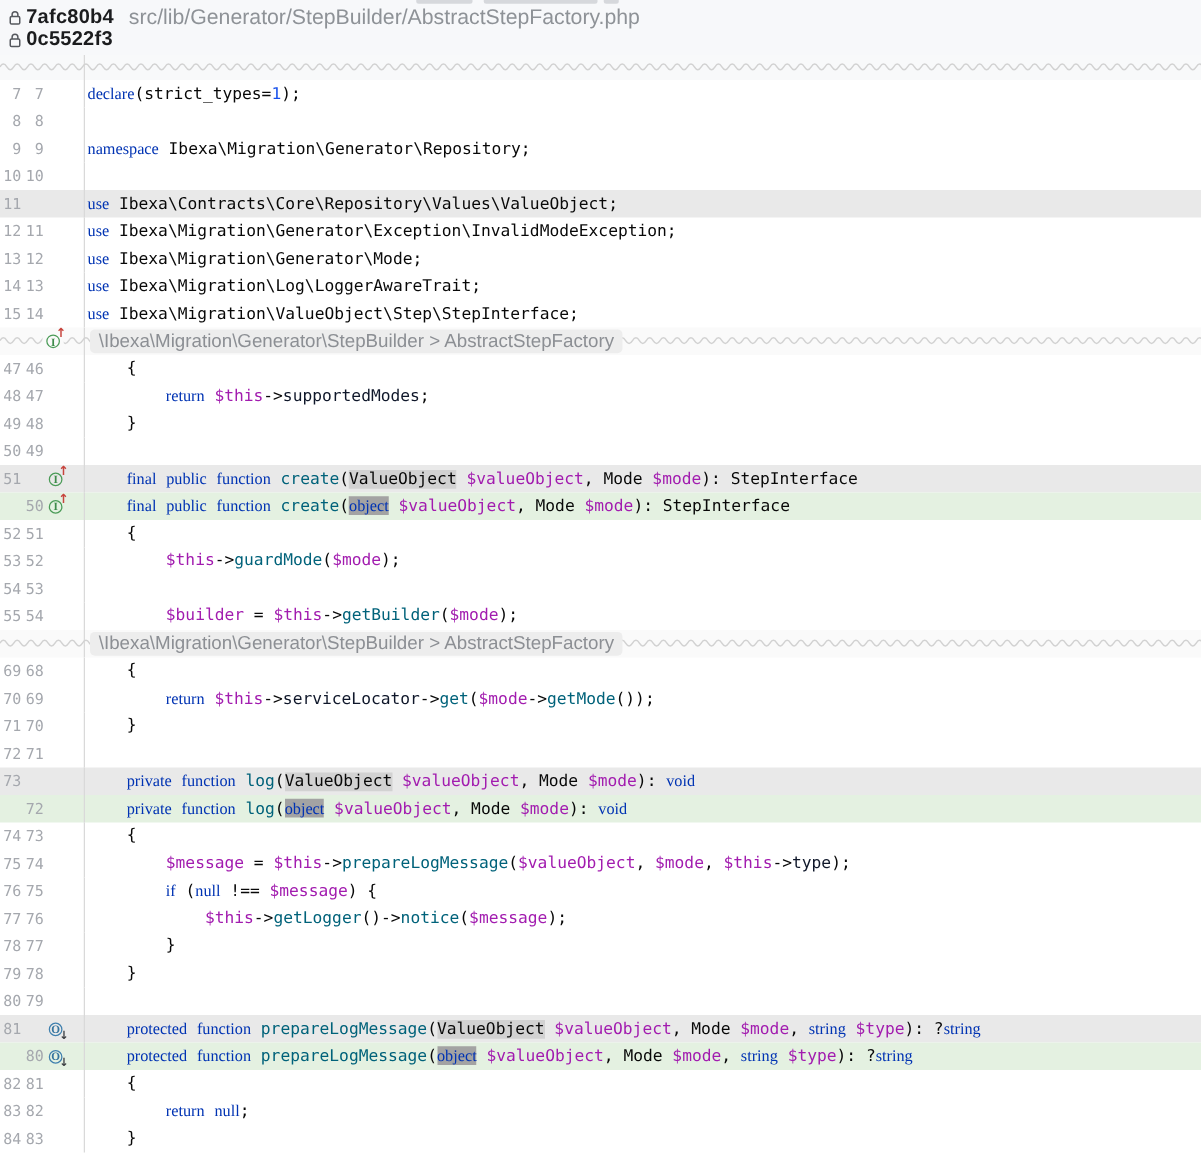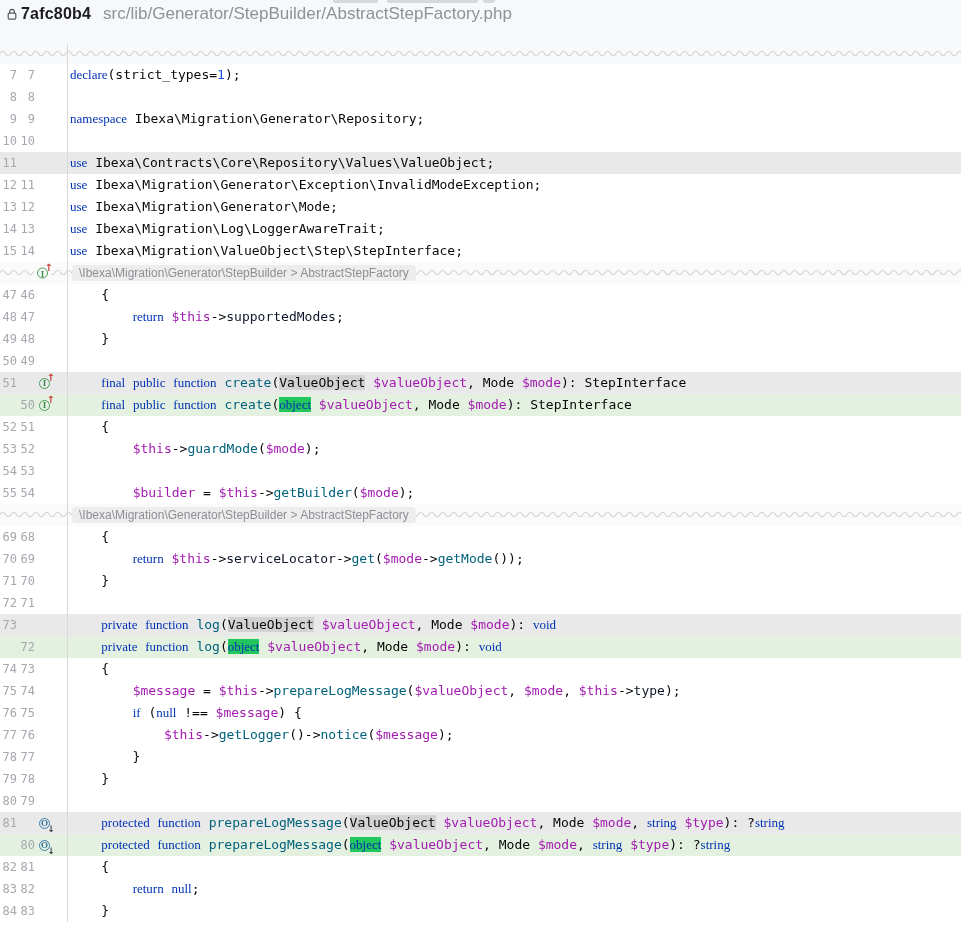--- a/index.html
+++ b/index.html
@@ -13,32 +13,32 @@
   .fpath{font-size:17px;color:#8E9297;margin-left:12px;}
   .artifact{position:absolute;top:0;height:3px;background:#D6D8DC;border-radius:0 0 2px 2px;}
   .a1{left:333px;width:45px;} .a2{left:387px;width:91px;} .a3{left:483px;width:12px;}
 
   
   .fold{height:20px;background:#F8F9FA;position:relative;}
   .sep{height:22px;background:#FAFAFA;position:relative;}
   .vline{position:absolute;left:67px;top:0;bottom:0;width:1px;background:#D9D9D9;}
   .wave{position:absolute;top:50%;margin-top:-5px;height:9px;left:0;right:0;overflow:hidden;}
   .pill{position:absolute;left:72px;top:50%;transform:translateY(-50%);background:#EDEDED;border-radius:4px;
-        padding:1px 7px;font-size:12px;color:#8C8F94;white-space:nowrap;z-index:2;}
+        padding:1px 7px;font-size:15px;color:#8C8F94;white-space:nowrap;z-index:2;}
   .sep-ic{position:absolute;left:34px;top:50%;transform:translateY(-50%);background:#FAFAFA;padding:0 3px;z-index:2;display:flex;}
 
   
   .row{display:flex;height:22px;line-height:22px;font-family:"DejaVu Sans Mono",monospace;font-size:13px;white-space:pre;}
   .gut{width:67px;flex:none;display:flex;align-items:center;box-sizing:border-box;}
   .ln{font-family:"DejaVu Sans Mono",monospace;font-size:12px;color:#A5A8AE;text-align:right;flex:none;}
   .ln1{width:17px;} .ln2{width:16px;margin-left:2px;}
   .islot{width:15px;margin-left:4px;display:flex;align-items:center;flex:none;}
   .code{flex:1;border-left:1px solid #D9D9D9;padding-left:2px;overflow:hidden;}
   .rem{background:#E9E9E9;} .add{background:#E4F1E1;}
-  .hl-r{background:#D2D2D2;text-align:center;} .hl-a{background:#22c55e;}
+  .hl-r{background:#D2D2D2;text-align:center;} .hl-a{background:#a3a3a3;}
 
   
   .k{color:#0033B3;font-family:Liberation Serif, serif;} .n{color:#1750EB;} .v{color:#a21caf;text-align:right;} .f{color:#00627A;text-align:right;} .p{color:#0f172a;} .t{color:#080808;}
 
   
   .gicon{width:11px;height:11px;border-radius:50%;display:inline-flex;align-items:center;justify-content:center;
          position:relative;font-family:"Liberation Serif",serif;font-weight:bold;font-size:9px;flex:none;box-sizing:border-box;}
   .gicon.impl{border:1.5px solid #4A9B57;color:#3D8B4A;}
   .gicon.over{border:1.5px solid #4080AE;color:#35749E;}
   .garrow{position:absolute;font-size:10px;line-height:10px;font-family:"DejaVu Sans",sans-serif;font-weight:bold;}
@@ -56,20 +56,29 @@
     <div class="artifact a3"></div>
     <div class="hrow">
       <span class="lock">
         <svg width="12" height="13" viewBox="0 0 12 13">
             <path d="M3.7 5.2V3.6a2.3 2.3 0 0 1 4.6 0v1.6" fill="none" stroke="#55585E" stroke-width="1.2"></path>
             <rect x="2.2" y="5.2" width="7.6" height="6" rx="1.1" fill="none" stroke="#55585E" stroke-width="1.2"></rect>
           </svg>
       </span>
       <span class="hash">7afc80b4</span>
       <span class="fpath">src/lib/Generator/StepBuilder/AbstractStepFactory.php</span>
+    </div>
+    <div class="hrow">
+      <span class="lock">
+        <svg width="12" height="13" viewBox="0 0 12 13">
+            <path d="M3.7 5.2V3.6a2.3 2.3 0 0 1 4.6 0v1.6" fill="none" stroke="#55585E" stroke-width="1.2"></path>
+            <rect x="2.2" y="5.2" width="7.6" height="6" rx="1.1" fill="none" stroke="#55585E" stroke-width="1.2"></rect>
+          </svg>
+      </span>
+      <span class="hash">0c5522f3</span>
     </div>
   </div>
 
   <div class="fold">
     <div class="vline"></div>
     <div class="wave">
         <svg width="961" height="9" style="display: block;">
           <path d="M0,4.5 q2.75,-4.5 5.5,0 q2.75,4.5 5.5,0 q2.75,-4.5 5.5,0 q2.75,4.5 5.5,0 q2.75,-4.5 5.5,0 q2.75,4.5 5.5,0 q2.75,-4.5 5.5,0 q2.75,4.5 5.5,0 q2.75,-4.5 5.5,0 q2.75,4.5 5.5,0 q2.75,-4.5 5.5,0 q2.75,4.5 5.5,0 q2.75,-4.5 5.5,0 q2.75,4.5 5.5,0 q2.75,-4.5 5.5,0 q2.75,4.5 5.5,0 q2.75,-4.5 5.5,0 q2.75,4.5 5.5,0 q2.75,-4.5 5.5,0 q2.75,4.5 5.5,0 q2.75,-4.5 5.5,0 q2.75,4.5 5.5,0 q2.75,-4.5 5.5,0 q2.75,4.5 5.5,0 q2.75,-4.5 5.5,0 q2.75,4.5 5.5,0 q2.75,-4.5 5.5,0 q2.75,4.5 5.5,0 q2.75,-4.5 5.5,0 q2.75,4.5 5.5,0 q2.75,-4.5 5.5,0 q2.75,4.5 5.5,0 q2.75,-4.5 5.5,0 q2.75,4.5 5.5,0 q2.75,-4.5 5.5,0 q2.75,4.5 5.5,0 q2.75,-4.5 5.5,0 q2.75,4.5 5.5,0 q2.75,-4.5 5.5,0 q2.75,4.5 5.5,0 q2.75,-4.5 5.5,0 q2.75,4.5 5.5,0 q2.75,-4.5 5.5,0 q2.75,4.5 5.5,0 q2.75,-4.5 5.5,0 q2.75,4.5 5.5,0 q2.75,-4.5 5.5,0 q2.75,4.5 5.5,0 q2.75,-4.5 5.5,0 q2.75,4.5 5.5,0 q2.75,-4.5 5.5,0 q2.75,4.5 5.5,0 q2.75,-4.5 5.5,0 q2.75,4.5 5.5,0 q2.75,-4.5 5.5,0 q2.75,4.5 5.5,0 q2.75,-4.5 5.5,0 q2.75,4.5 5.5,0 q2.75,-4.5 5.5,0 q2.75,4.5 5.5,0 q2.75,-4.5 5.5,0 q2.75,4.5 5.5,0 q2.75,-4.5 5.5,0 q2.75,4.5 5.5,0 q2.75,-4.5 5.5,0 q2.75,4.5 5.5,0 q2.75,-4.5 5.5,0 q2.75,4.5 5.5,0 q2.75,-4.5 5.5,0 q2.75,4.5 5.5,0 q2.75,-4.5 5.5,0 q2.75,4.5 5.5,0 q2.75,-4.5 5.5,0 q2.75,4.5 5.5,0 q2.75,-4.5 5.5,0 q2.75,4.5 5.5,0 q2.75,-4.5 5.5,0 q2.75,4.5 5.5,0 q2.75,-4.5 5.5,0 q2.75,4.5 5.5,0 q2.75,-4.5 5.5,0 q2.75,4.5 5.5,0 q2.75,-4.5 5.5,0 q2.75,4.5 5.5,0 q2.75,-4.5 5.5,0 q2.75,4.5 5.5,0 q2.75,-4.5 5.5,0 q2.75,4.5 5.5,0 q2.75,-4.5 5.5,0 q2.75,4.5 5.5,0 q2.75,-4.5 5.5,0 q2.75,4.5 5.5,0 q2.75,-4.5 5.5,0 q2.75,4.5 5.5,0 q2.75,-4.5 5.5,0 q2.75,4.5 5.5,0 q2.75,-4.5 5.5,0 q2.75,4.5 5.5,0 q2.75,-4.5 5.5,0 q2.75,4.5 5.5,0 q2.75,-4.5 5.5,0 q2.75,4.5 5.5,0 q2.75,-4.5 5.5,0 q2.75,4.5 5.5,0 q2.75,-4.5 5.5,0 q2.75,4.5 5.5,0 q2.75,-4.5 5.5,0 q2.75,4.5 5.5,0 q2.75,-4.5 5.5,0 q2.75,4.5 5.5,0 q2.75,-4.5 5.5,0 q2.75,4.5 5.5,0 q2.75,-4.5 5.5,0 q2.75,4.5 5.5,0 q2.75,-4.5 5.5,0 q2.75,4.5 5.5,0 q2.75,-4.5 5.5,0 q2.75,4.5 5.5,0 q2.75,-4.5 5.5,0 q2.75,4.5 5.5,0 q2.75,-4.5 5.5,0 q2.75,4.5 5.5,0 q2.75,-4.5 5.5,0 q2.75,4.5 5.5,0 q2.75,-4.5 5.5,0 q2.75,4.5 5.5,0 q2.75,-4.5 5.5,0 q2.75,4.5 5.5,0 q2.75,-4.5 5.5,0 q2.75,4.5 5.5,0 q2.75,-4.5 5.5,0 q2.75,4.5 5.5,0 q2.75,-4.5 5.5,0 q2.75,4.5 5.5,0 q2.75,-4.5 5.5,0 q2.75,4.5 5.5,0 q2.75,-4.5 5.5,0 q2.75,4.5 5.5,0 q2.75,-4.5 5.5,0 q2.75,4.5 5.5,0 q2.75,-4.5 5.5,0 q2.75,4.5 5.5,0 q2.75,-4.5 5.5,0 q2.75,4.5 5.5,0 q2.75,-4.5 5.5,0 q2.75,4.5 5.5,0 q2.75,-4.5 5.5,0 q2.75,4.5 5.5,0 q2.75,-4.5 5.5,0 q2.75,4.5 5.5,0 q2.75,-4.5 5.5,0 q2.75,4.5 5.5,0 q2.75,-4.5 5.5,0 q2.75,4.5 5.5,0 q2.75,-4.5 5.5,0 q2.75,4.5 5.5,0 q2.75,-4.5 5.5,0 q2.75,4.5 5.5,0 q2.75,-4.5 5.5,0 q2.75,4.5 5.5,0 q2.75,-4.5 5.5,0 q2.75,4.5 5.5,0 q2.75,-4.5 5.5,0 q2.75,4.5 5.5,0 q2.75,-4.5 5.5,0 q2.75,4.5 5.5,0 q2.75,-4.5 5.5,0 q2.75,4.5 5.5,0 q2.75,-4.5 5.5,0 q2.75,4.5 5.5,0 q2.75,-4.5 5.5,0 q2.75,4.5 5.5,0 q2.75,-4.5 5.5,0 q2.75,4.5 5.5,0 q2.75,-4.5 5.5,0 q2.75,4.5 5.5,0 q2.75,-4.5 5.5,0 q2.75,4.5 5.5,0" fill="none" stroke="#D2D2D2" stroke-width="1.2"></path>
         </svg>
       </div>

